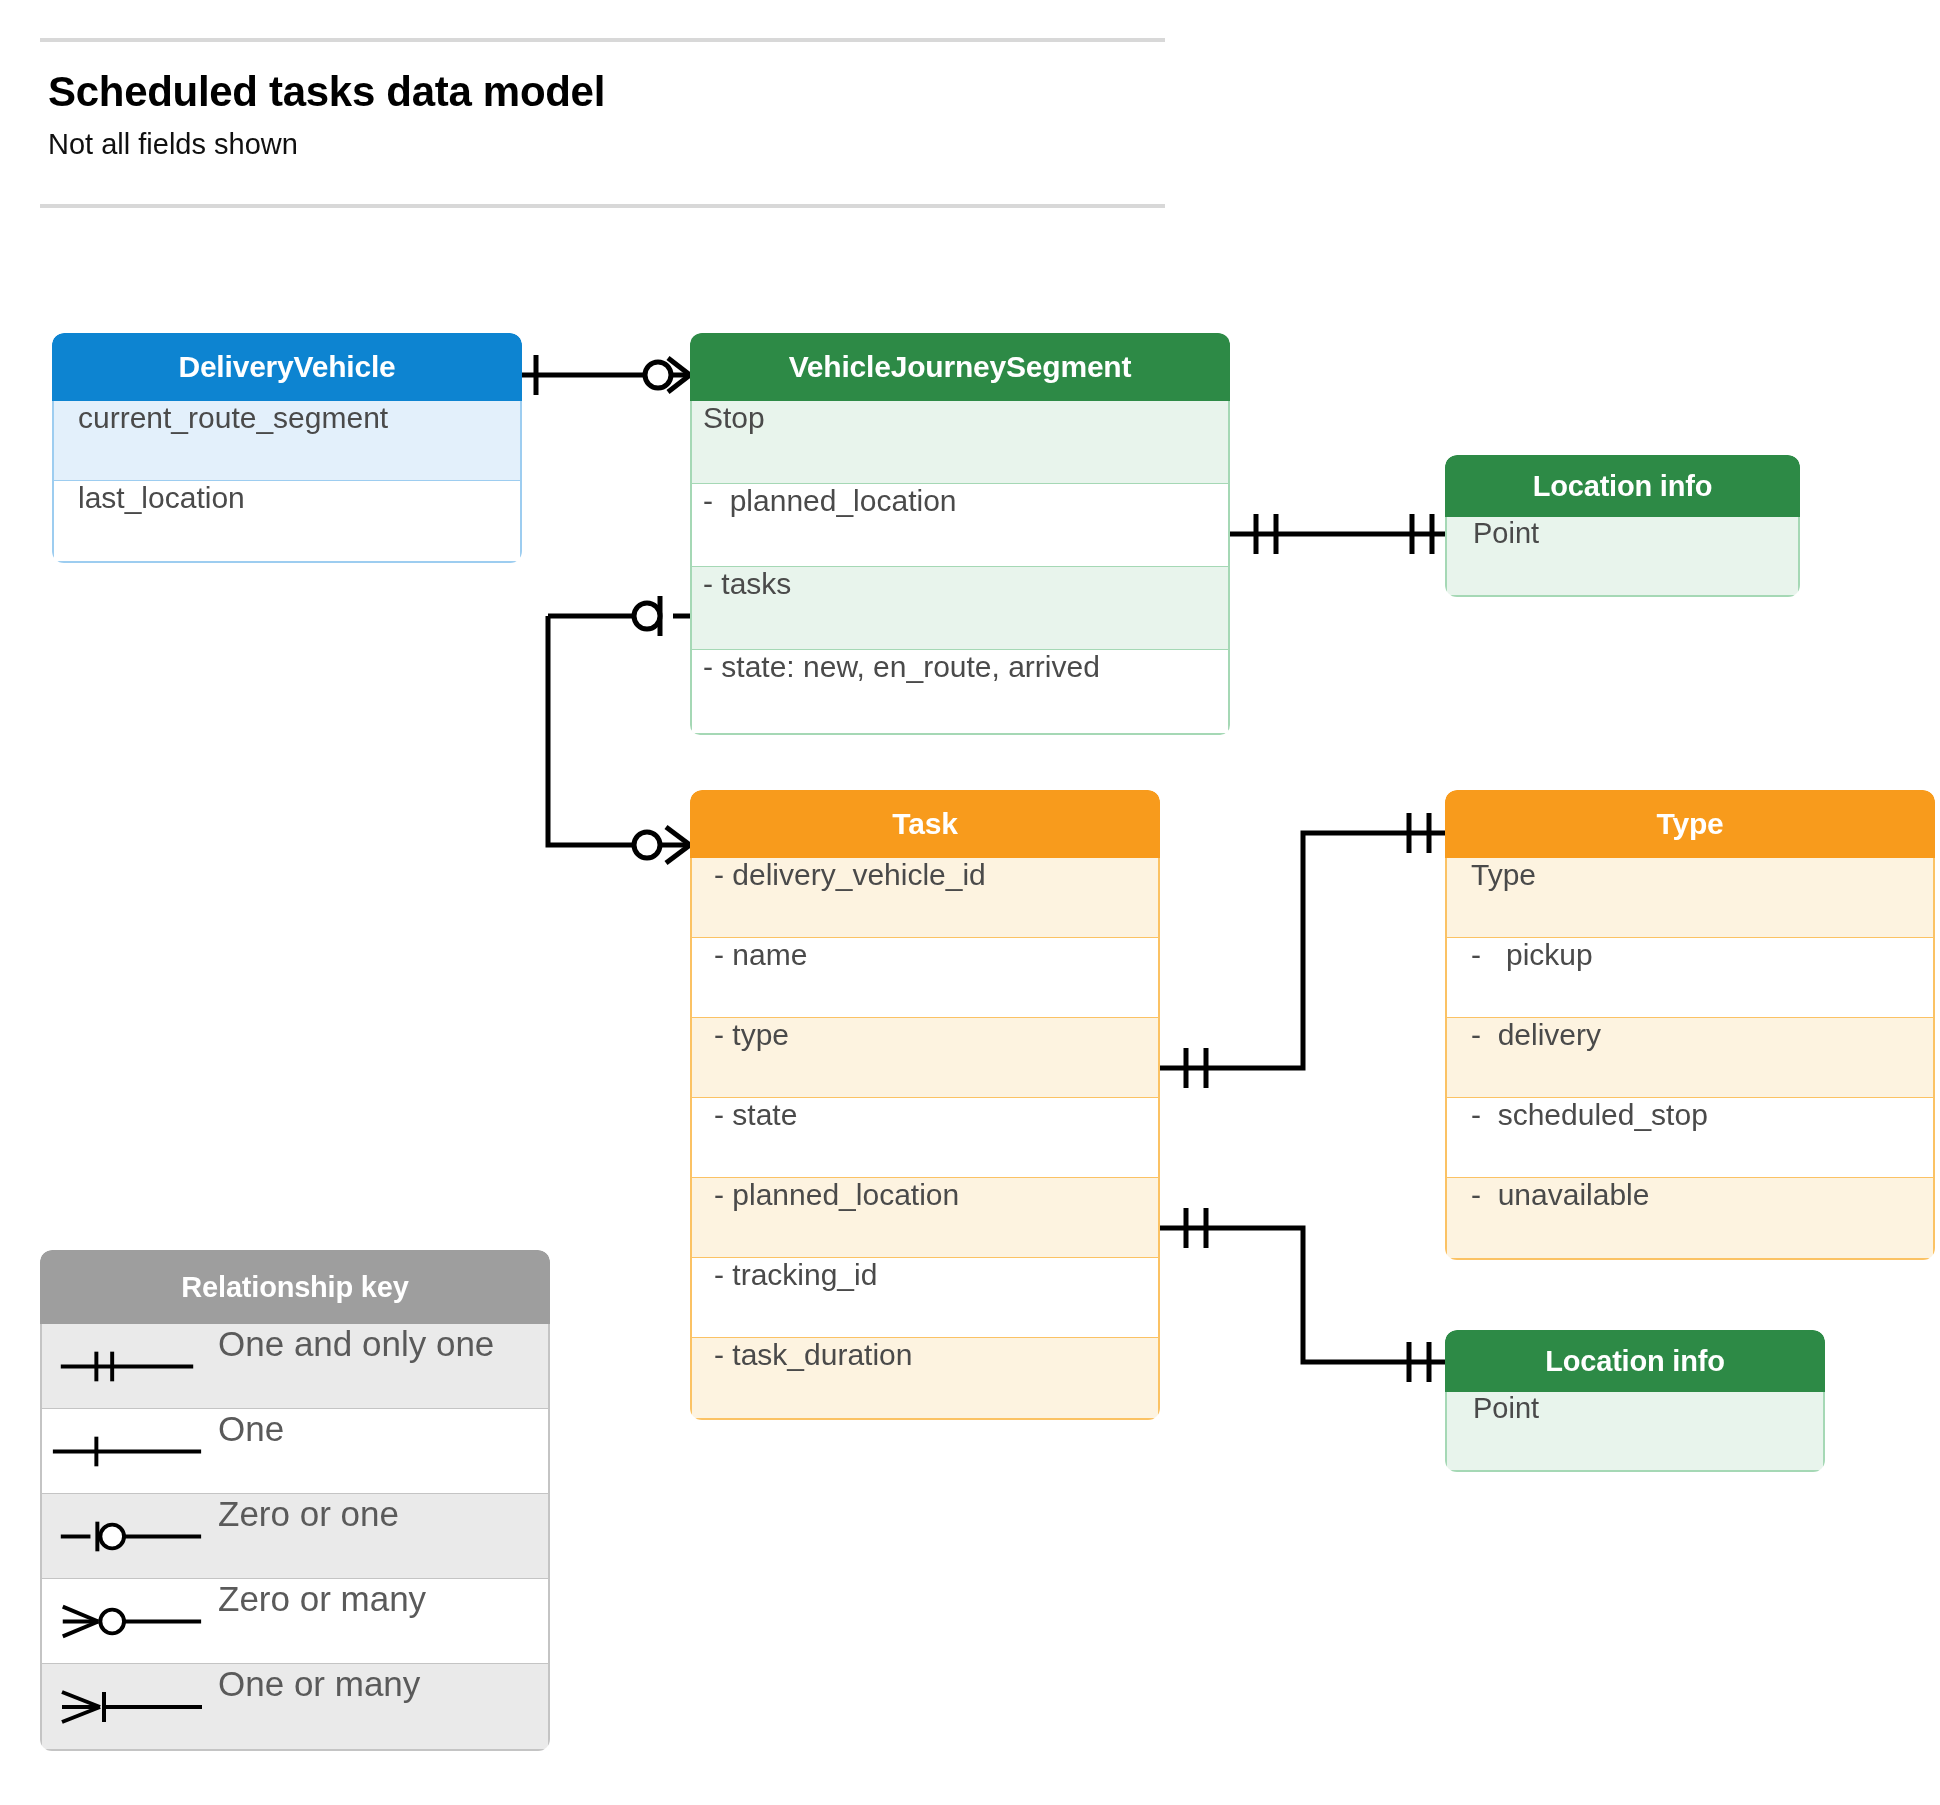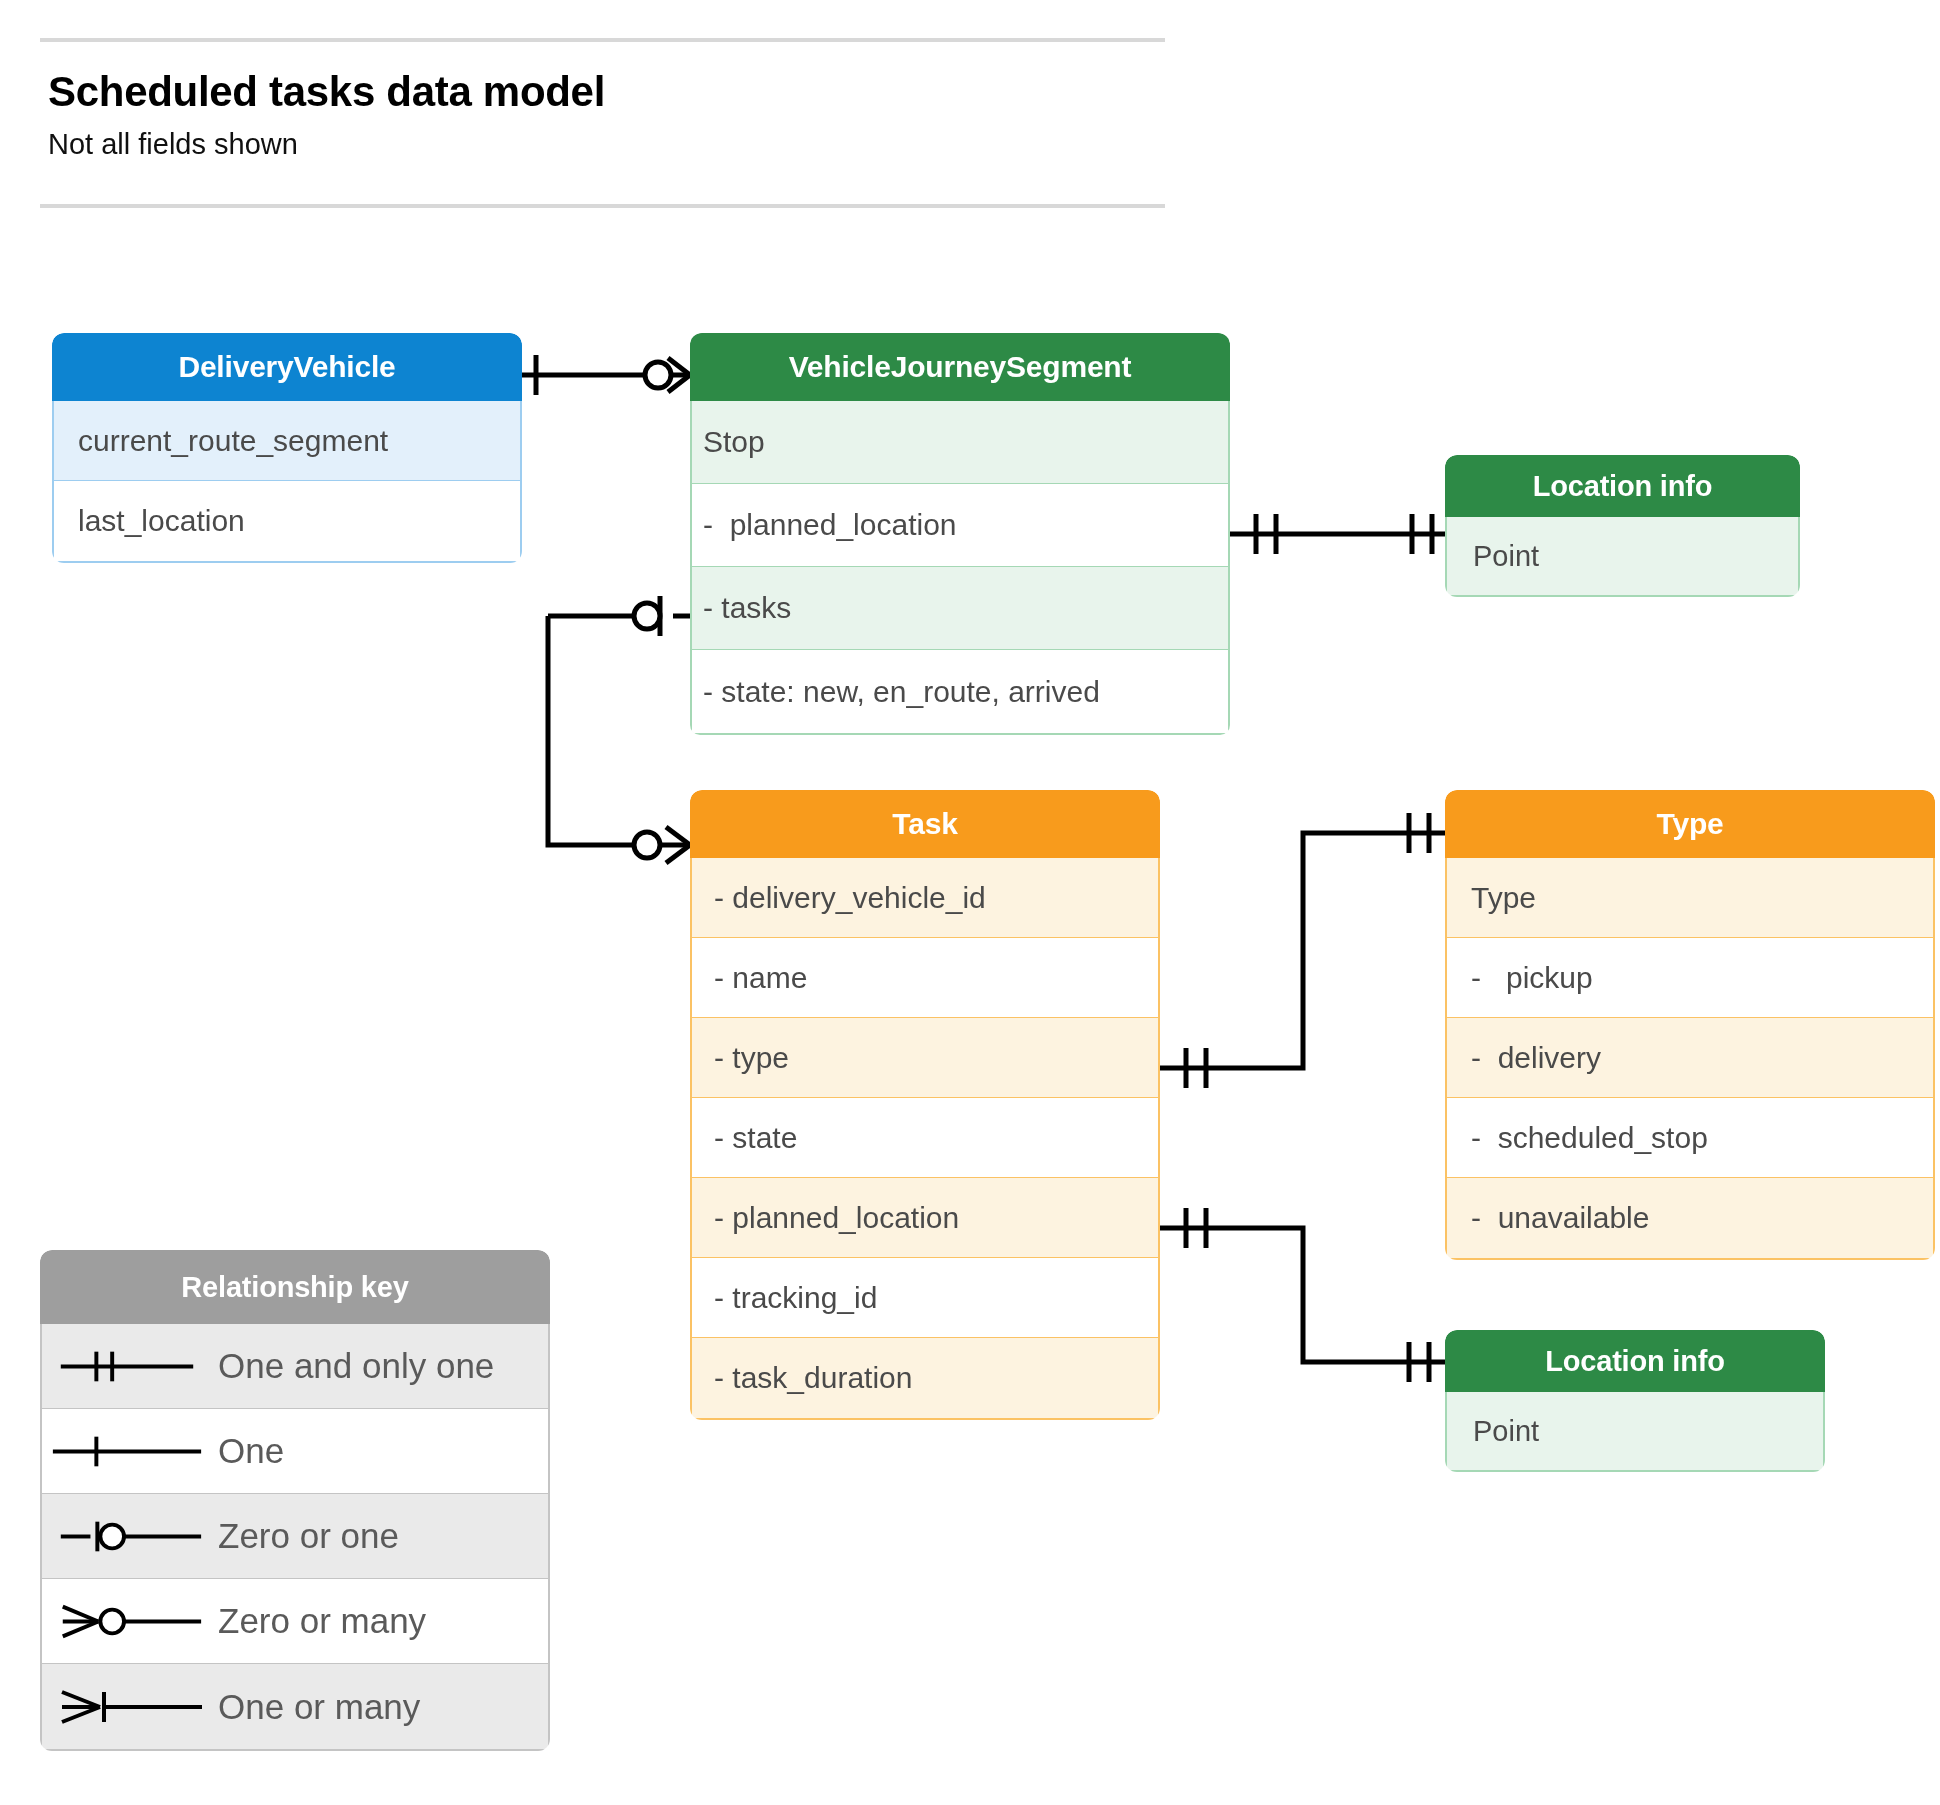--- a/index.html
+++ b/index.html
@@ -28,21 +28,21 @@
   .entity{position:absolute;border-radius:12px;overflow:hidden;box-sizing:border-box;}
   .ent-head{
     box-sizing:border-box;width:100%;
     display:flex;align-items:center;justify-content:center;
     color:#ffffff;font-weight:700;letter-spacing:-0.2px;
     border-top-left-radius:12px;border-top-right-radius:12px;
   }
   .ent-rows{box-sizing:border-box;width:100%;}
   .ent-row{
     box-sizing:border-box;width:100%;
-    display:flex;align-items:center;
+    display:flex;
     color:#4a4a4a;font-weight:400;
     border-bottom:1.5px solid transparent;
   }
   .ent-row:last-child{border-bottom:none;}
   .ent-row span{white-space:pre;}
 
   
   .t-blue .ent-head{background:#0d84d1;}
   .t-blue .ent-rows{border:2px solid #9dcdf0;border-top:none;
      border-bottom-left-radius:4px;border-bottom-right-radius:4px;}

